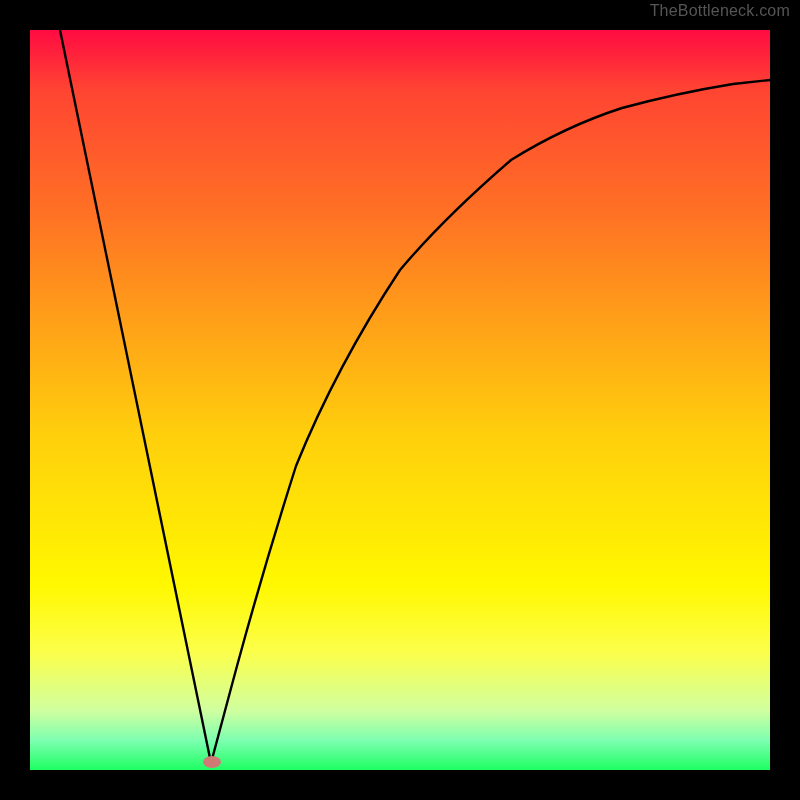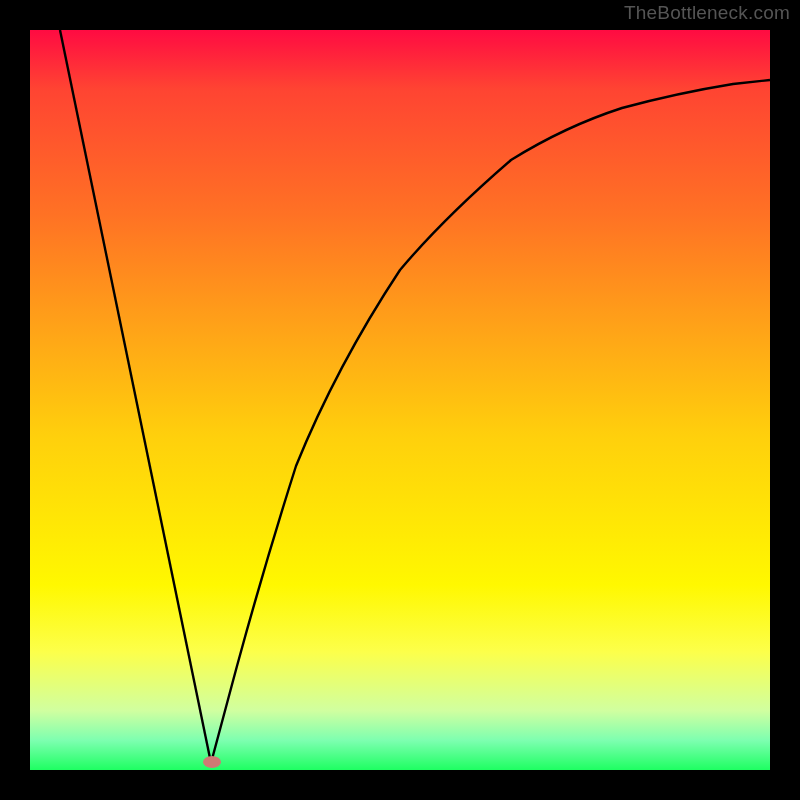--- a/index.html
+++ b/index.html
@@ -15,21 +15,21 @@
     position: relative;
     width: 800px;
     height: 800px;
     background: #000;
   }
   .watermark {
     position: absolute;
     top: 2px;
     right: 10px;
     color: #555;
-    font-size: 19px;
+    font-size: 16px;
     font-weight: 500;
     letter-spacing: 0.2px;
     z-index: 5;
   }
   .plot-area {
     position: absolute;
     left: 30px;
     top: 30px;
     width: 740px;
     height: 740px;

